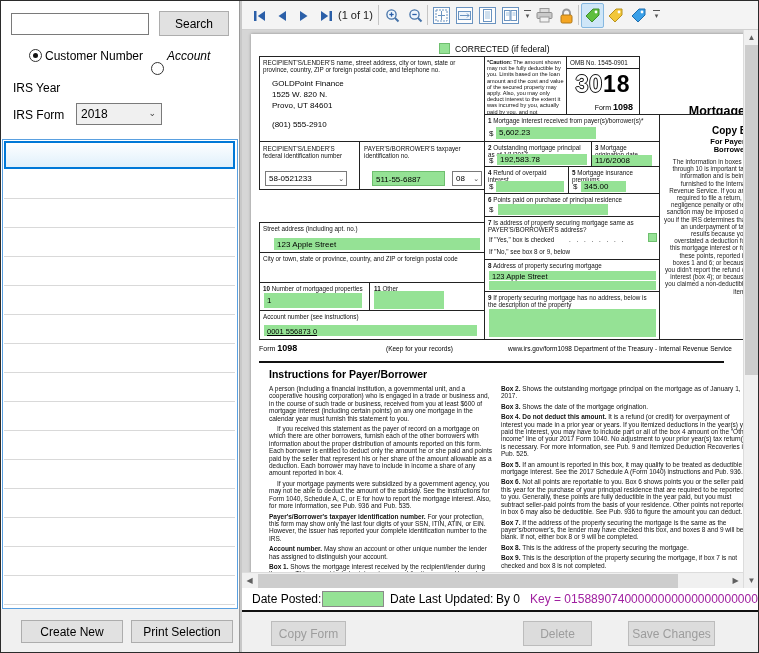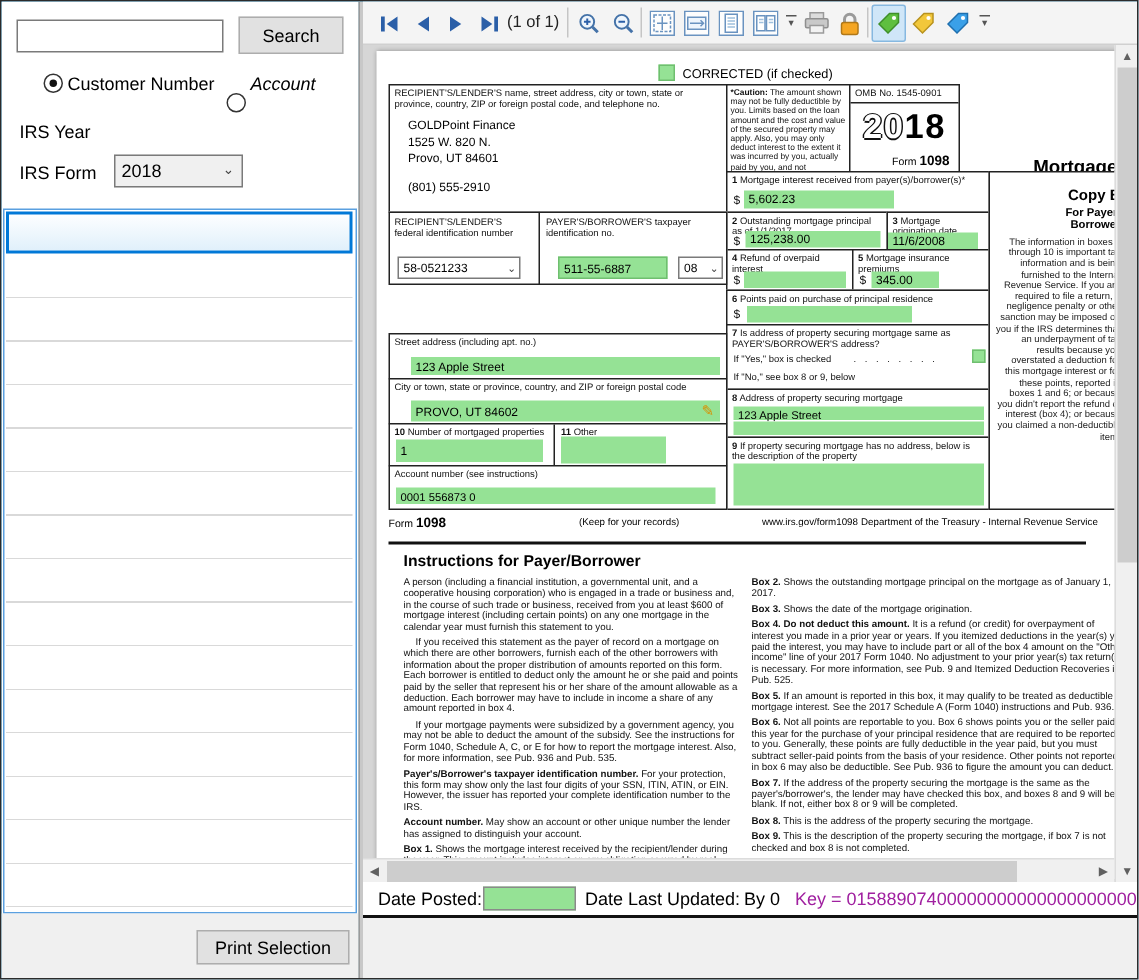--- a/index.html
+++ b/index.html
@@ -96,20 +96,21 @@
       <span></span>
       <span class="arr">⌄</span>
     </div>
 
     <div id="listbox" class="abs">
       <div id="listsel" class="abs"></div>
       <div id="listrows" class="abs"></div>
     </div>
 
     <div id="leftbottom" class="abs">
+      <div class="abs win-btn" style="left:20px;top:11px;width:102px;height:23px;">Create New</div>
       <div class="abs win-btn" style="left:130px;top:11px;width:102px;height:23px;">Print Selection</div>
     </div>
   </div>
 
   <div id="divider" class="abs"></div>
 
   <div id="rightpanel" class="abs">
 
     <div id="toolbar" class="abs">
       <div class="tbtn" style="left:7px;">
@@ -214,40 +215,40 @@
             <circle cx="12" cy="5" r="1.4" fill="#fff"></circle>
           </svg>
       </div>
       <div class="ovf" style="left:410px;"><span class="bar"></span>▾</div>
     </div>
 
     <div id="viewport" class="abs">
       <div id="page" class="abs">
 
         <div class="abs green bordered" style="left:188px;top:9px;width:11px;height:11px;"></div>
-        <div class="abs" style="left:204px;top:10px;font-size:8.5px;">CORRECTED (if checked)</div>
+        <div class="abs" style="left:204px;top:10px;font-size:8.5px;">CORRECTED (if federal)</div>
 
         <div class="cell" style="left:8px;top:22px;width:226px;height:86px;">
           <div class="flabel" style="padding:2px 3px;">RECIPIENT'S/LENDER'S name, street address, city or town, state or province, country, ZIP or foreign postal code, and telephone no.</div>
           <div class="fval" style="position:absolute;left:12px;top:22px;">GOLDPoint Finance</div>
           <div class="fval" style="position:absolute;left:12px;top:33px;">1525 W. 820 N.</div>
           <div class="fval" style="position:absolute;left:12px;top:44px;">Provo, UT  84601</div>
           <div class="fval" style="position:absolute;left:12px;top:63px;">(801) 555-2910</div>
         </div>
 
         <div class="cell" style="left:233px;top:22px;width:83px;height:59px;">
           <div style="font-size:5.6px;line-height:6.2px;padding:2px 2px;color:#111;">
             <b>*Caution:</b><span> The amount shown may not be fully deductible by you. Limits based on the loan amount and the cost and value of the secured property may apply. Also, you may only deduct interest to the extent it was incurred by you, actually paid by you, and not reimbursed by another person.</span>
           </div>
         </div>
 
         <div class="cell" style="left:315px;top:22px;width:74px;height:59px;">
           <div class="flabel" style="padding:2px 3px;border-bottom:1px solid #222;">OMB No. 1545-0901</div>
           <div style="text-align:center;margin-top:2px;font-size:23px;font-weight:bold;letter-spacing:1px;">
-            <span style="color:#fff;text-shadow:-1px 0 #111,1px 0 #111,0 -1px #111,0 1px #111;">20</span><span>18</span>
+            <span style="color:#fff;text-shadow:-1px 0 #111,1px 0 #111,0 -1px #111,0 1px #111;">30</span><span>18</span>
           </div>
           <div style="position:absolute;bottom:2px;right:6px;font-size:7px;">
             <span>Form</span>
             <b style="font-size:9px;">1098</b>
           </div>
         </div>
 
         <div class="abs" style="left:400px;top:28px;width:94px;text-align:right;font-size:12.5px;font-weight:bold;line-height:14.5px;margin-top:42px;">
           <div>Mortgage</div>
           <div>Interest</div>
@@ -259,21 +260,21 @@
           <div class="dollar" style="left:4px;top:14px;">$</div>
           <div class="green" style="left:11px;top:12px;width:100px;height:12px;">
             <div class="gtext">5,602.23</div>
           </div>
         </div>
 
         <div class="cell" style="left:233px;top:107px;width:108px;height:26px;">
           <div class="flabel" style="padding:2px 3px;"><b>2</b><span> Outstanding mortgage principal as of 1/1/2017</span></div>
           <div class="dollar" style="left:4px;top:14px;">$</div>
           <div class="green" style="left:12px;top:12px;width:90px;height:11px;">
-            <div class="gtext">125,238.00</div>
+            <div class="gtext">192,583.78</div>
           </div>
         </div>
         <div class="cell" style="left:340px;top:107px;width:69px;height:26px;">
           <div class="flabel" style="padding:2px 3px;"><b>3</b><span> Mortgage origination date</span></div>
           <div class="green" style="left:0;top:13px;width:60px;height:11px;">
             <div class="gtext">11/6/2008</div>
           </div>
         </div>
 
         <div class="cell" style="left:233px;top:132px;width:85px;height:28px;">
@@ -349,42 +350,38 @@
 
         <div class="cell" style="left:8px;top:188px;width:226px;height:31px;">
           <div class="flabel" style="padding:2px 3px;">Street address (including apt. no.)</div>
           <div class="green" style="left:14px;top:15px;width:206px;height:12px;">
             <div class="gtext" style="padding-top:2px;">123 Apple Street</div>
           </div>
         </div>
 
         <div class="cell" style="left:8px;top:218px;width:226px;height:31px;">
           <div class="flabel" style="padding:2px 3px;">City or town, state or province, country, and ZIP or foreign postal code</div>
-          <div class="green" style="left:14px;top:14px;width:206px;height:14px;">
-            <div class="gtext" style="padding-top:3px;">PROVO, UT 84602</div>
-            <span style="position:absolute;right:4px;top:1px;color:#d88f00;font-size:10px;">✎</span>
-          </div>
         </div>
 
         <div class="cell" style="left:8px;top:248px;width:226px;height:29px;">
           <div style="position:absolute;left:109px;top:0;width:1px;height:28px;background:#222;"></div>
           <div class="flabel" style="position:absolute;left:3px;top:2px;"><b>10</b><span> Number of mortgaged properties</span></div>
           <div class="flabel" style="position:absolute;left:114px;top:2px;"><b>11</b><span> Other</span></div>
           <div class="green" style="left:4px;top:10px;width:98px;height:15px;">
             <div class="gtext" style="padding-top:3px;">1</div>
           </div>
           <div class="green" style="left:114px;top:8px;width:70px;height:18px;">
             <div class="gtext"></div>
           </div>
         </div>
 
         <div class="cell" style="left:8px;top:276px;width:226px;height:30px;">
           <div class="flabel" style="padding:2px 3px;">Account number (see instructions)</div>
           <div class="green" style="left:4px;top:14px;width:213px;height:11px;">
-            <div class="gtext" style="font-size:7.5px;padding-top:2px;">0001 556873 0</div>
+            <div class="gtext" style="font-size:7.5px;padding-top:2px;text-decoration:underline;">0001 556873 0</div>
           </div>
         </div>
 
         <div class="abs" style="left:8px;top:309px;font-size:7px;">
           <span>Form</span> <b style="font-size:9px;">1098</b>
         </div>
         <div class="abs" style="left:135px;top:311px;font-size:6.5px;">(Keep for your records)</div>
         <div class="abs" style="left:257px;top:311px;font-size:6.5px;">www.irs.gov/form1098</div>
         <div class="abs" style="left:323px;top:311px;font-size:6.5px;">Department of the Treasury - Internal Revenue Service</div>
 
@@ -428,14 +425,19 @@
     <div id="statusbar" class="abs">
       <div class="abs" style="left:10px;top:4px;font-size:12px;text-align:right;">Date Posted:</div>
       <div class="abs" style="left:80px;top:3px;width:62px;height:16px;background:#95e295;border:1px solid #8a8a8a;">
         <span style="font-size:10px;"></span>
       </div>
       <div class="abs" style="left:148px;top:4px;font-size:12px;">Date Last Updated:</div>
       <div class="abs" style="left:254px;top:4px;font-size:12px;">By 0</div>
       <div class="abs" style="left:288px;top:4px;font-size:12px;color:#a020a0;white-space:nowrap;">Key = 0158890740000000000000000000000</div>
     </div>
 
+    <div id="btnbar" class="abs">
+      <div class="abs win-btn disabled" style="left:29px;top:7px;width:75px;height:25px;">Copy Form</div>
+      <div class="abs win-btn disabled" style="left:281px;top:7px;width:69px;height:25px;">Delete</div>
+      <div class="abs win-btn disabled" style="left:386px;top:7px;width:87px;height:25px;">Save Changes</div>
+    </div>
   </div>
 </div>
 
 </body></html>

